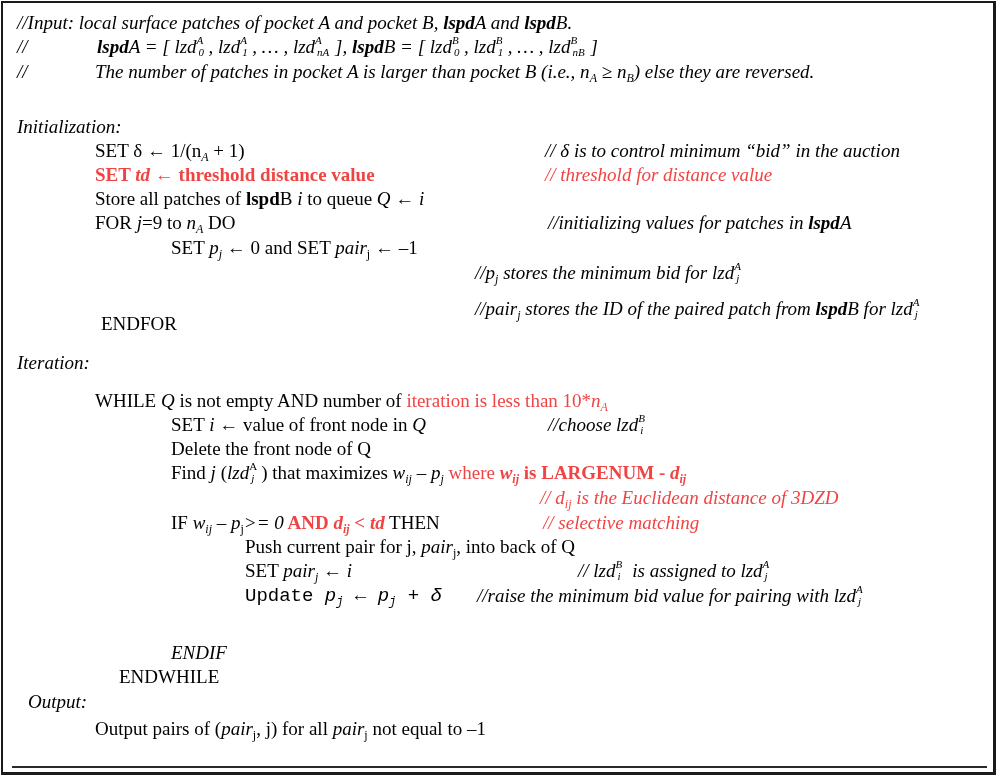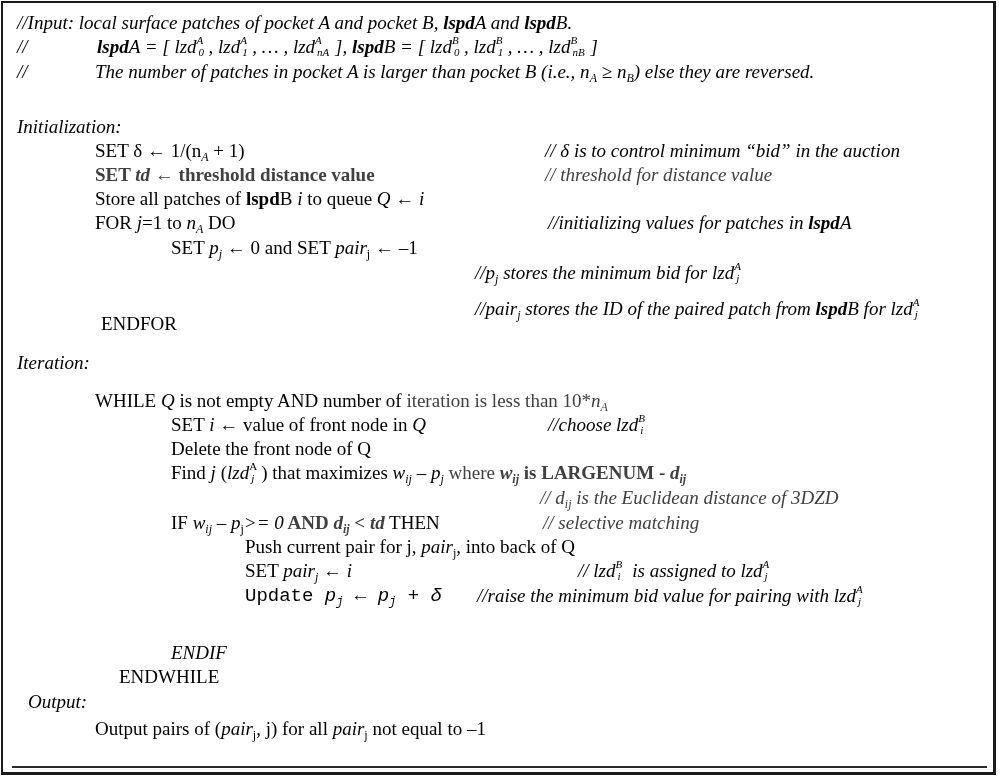--- a/index.html
+++ b/index.html
@@ -4,21 +4,21 @@
 <style>
   html, body { margin: 0; padding: 0; background: #ffffff; }
   body { width: 1000px; height: 778px; position: relative; overflow: hidden;
          font-family: "Liberation Serif", "DejaVu Serif", serif; color: #000; }
   .frame { position: absolute; left: 1px; top: 1px; width: 995px; height: 774px;
            border: 2px solid #1a1a1a; border-right-width: 3px; border-bottom-width: 3px; box-sizing: border-box; }
   .rule { position: absolute; left: 12px; top: 766px; width: 975px; height: 2px; background: #2a2a2a; }
   .ln { position: absolute; white-space: nowrap; font-size: 19px; line-height: 22px; }
   .it { font-style: italic; }
   .b { font-weight: bold; }
-  .red { color: #404040; }
+  .red { color: #ef4444; }
   sub, sup { font-size: 12px; line-height: 0; }
   sub { vertical-align: -4px; }
   .supsub { display: inline-block; position: relative; width: 12px; height: 10px; }
   .supsub .s1 { position: absolute; left: 0; top: -14px; font-size: 11px; }
   .supsub .s2 { position: absolute; left: 2px; top: -2px; font-size: 11px; }
 </style>
 </head>
 <body>
 
 <div class="frame"></div>
@@ -45,21 +45,21 @@
 <div class="ln b red" style="left:95px;top:164px;">
   <span>SET </span><span class="it">td</span><span> ← threshold distance value</span>
 </div>
 <div class="ln it red" style="left:545px;top:164px;">// threshold for distance value</div>
 
 <div class="ln" style="left:95px;top:188px;">
   <span>Store all patches of </span><span class="b">lspd</span><span>B </span><span class="it">i</span><span> to queue </span><span class="it">Q</span><span> ← </span><span class="it">i</span>
 </div>
 
 <div class="ln" style="left:95px;top:212px;">
-  <span>FOR </span><span class="it">j</span><span>=1 to </span><span class="it">n</span><sub class="it">A</sub><span> DO</span>
+  <span>FOR </span><span class="it">j</span><span>=9 to </span><span class="it">n</span><sub class="it">A</sub><span> DO</span>
 </div>
 <div class="ln it" style="left:548px;top:212px;">
   <span>//initializing values for patches in </span><span class="b">lspd</span><span>A</span>
 </div>
 
 <div class="ln" style="left:171px;top:237px;">
   <span>SET </span><span class="it">p</span><sub class="it">j</sub><span> ← 0 and SET </span><span class="it">pair</span><sub>j</sub><span> ← –1</span>
 </div>
 
 <div class="ln it" style="left:475px;top:262px;">

